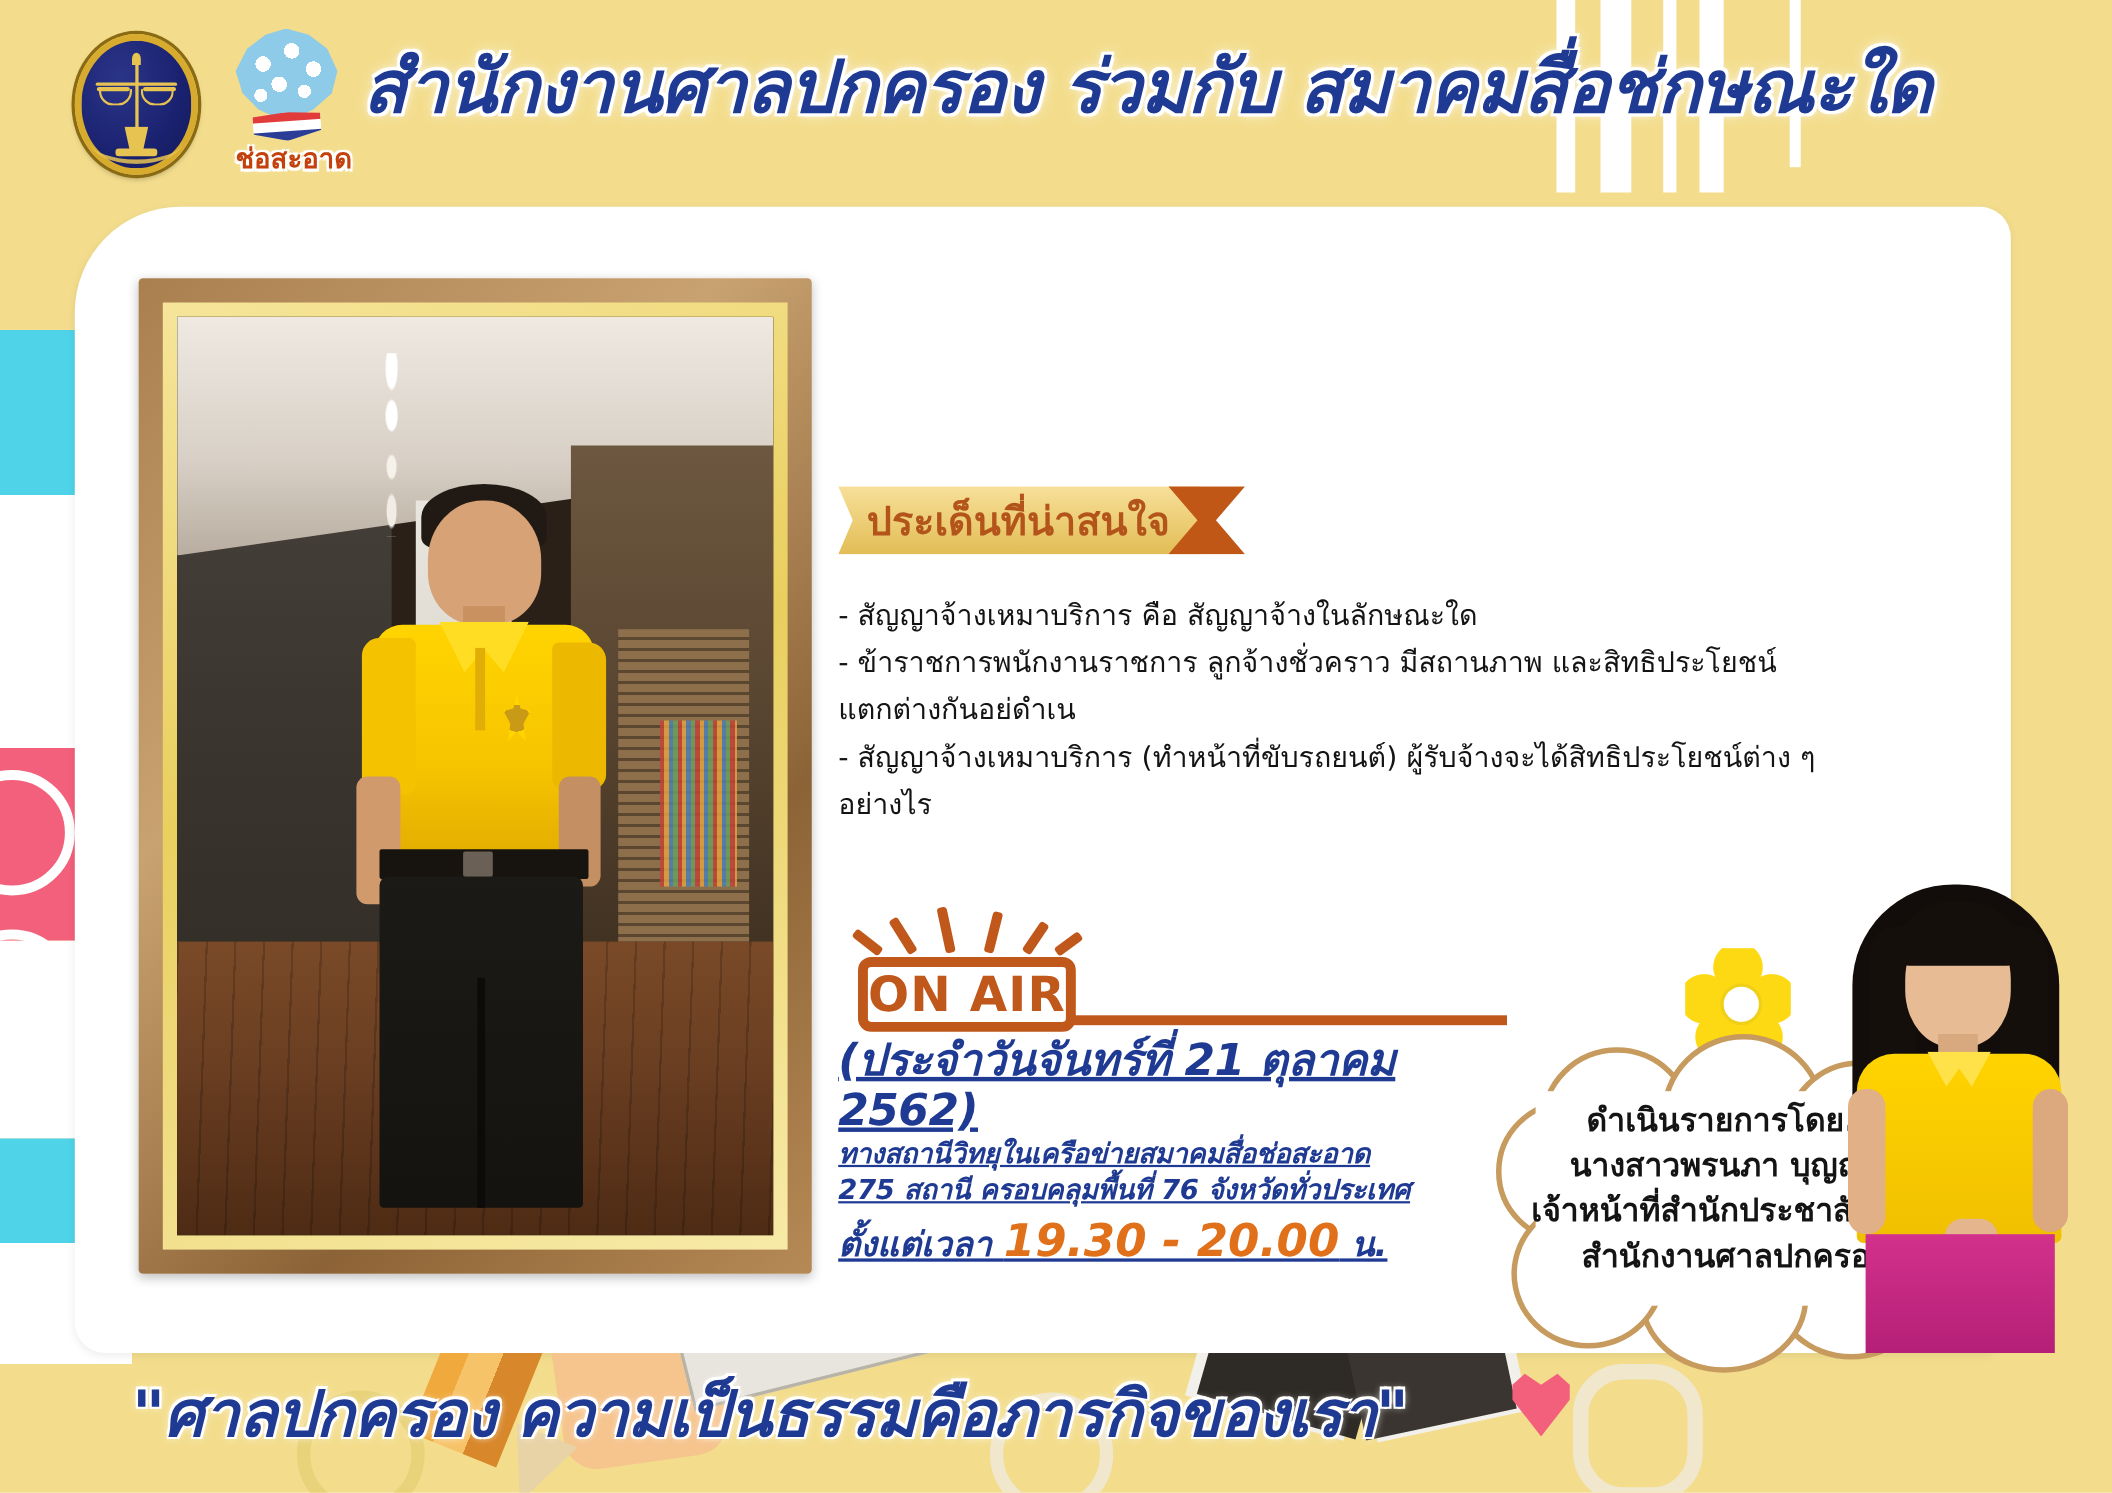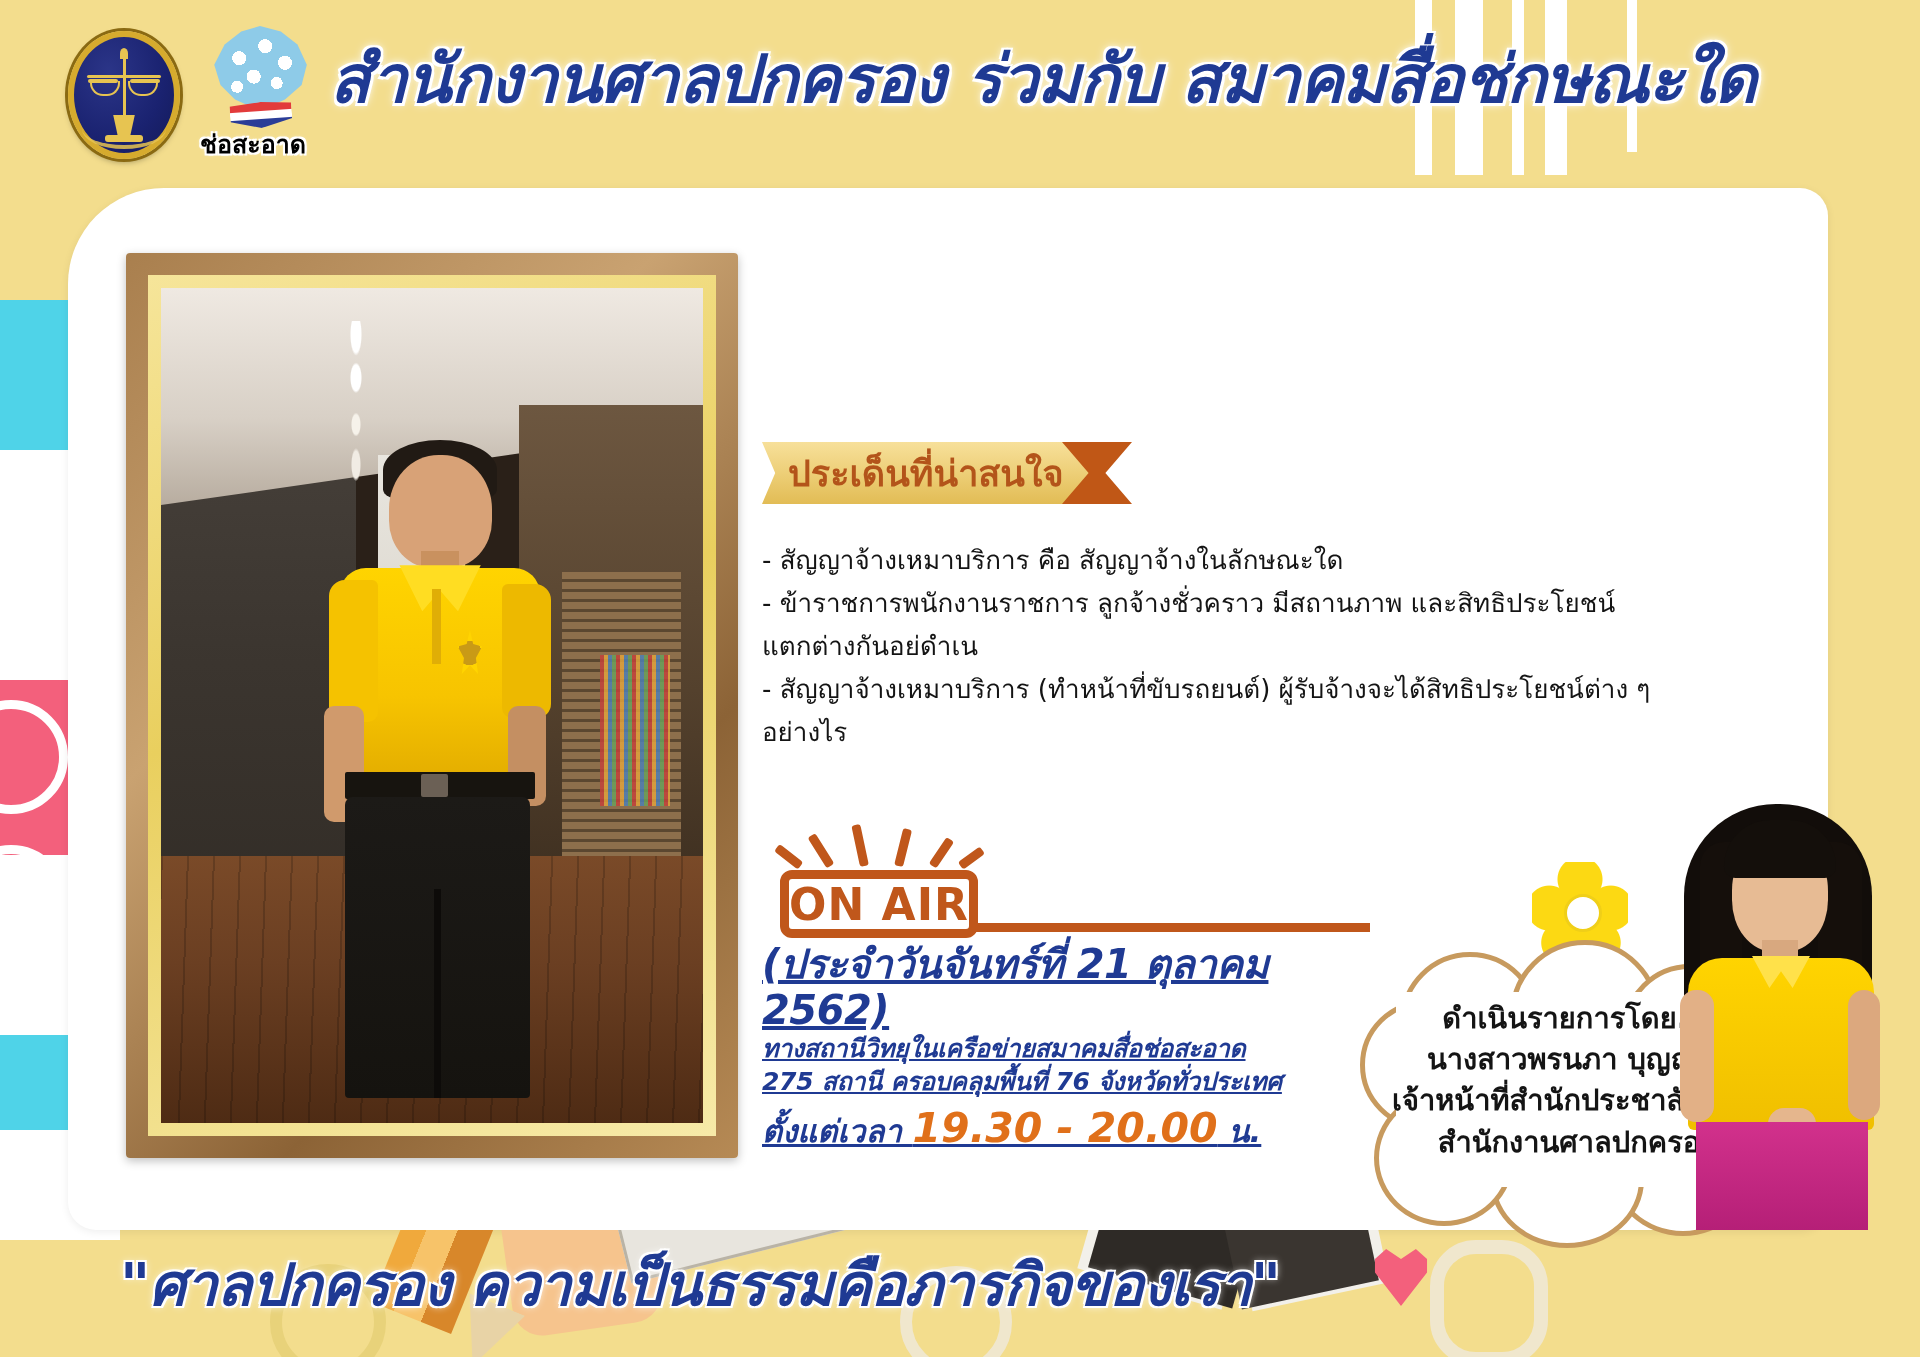--- a/index.html
+++ b/index.html
@@ -63,22 +63,22 @@
                #8ecbe8;
     clip-path:polygon(50% 0,70% 6%,86% 20%,95% 42%,90% 64%,74% 80%,58% 88%,42% 88%,26% 80%,12% 64%,6% 42%,16% 20%,32% 6%);
     filter:drop-shadow(0 0 3px #ffffff) drop-shadow(0 0 2px #ffffff);
   }
   .logo2 .ribbon{position:absolute;left:30px;top:76px;width:62px;height:26px;
     background:linear-gradient(180deg,#e23b3b 0 33%,#ffffff 33% 66%,#2b3d97 66% 100%);
     clip-path:polygon(0 10%,50% 0,100% 10%,100% 70%,50% 100%,0 70%);
     transform:rotate(-4deg);
     filter:drop-shadow(0 0 2px #fff);
   }
-  .logo2 .word{position:absolute;left:0;top:98px;width:120px;text-align:left;
-    font-size:25px;font-weight:bold;color:#000000;
+  .logo2 .word{position:absolute;left:0;top:98px;width:120px;text-align:right;
+    font-size:25px;font-weight:bold;color:#c2410c;
     text-shadow:-2px -2px 0 #fff,2px -2px 0 #fff,-2px 2px 0 #fff,2px 2px 0 #fff,0 0 5px #fff;}
 
   .header-title{
     position:absolute;left:330px;top:40px;width:1090px;
     font-size:66px;font-weight:bold;line-height:1.22;color:#1f3a93;white-space:nowrap;
     text-shadow:-2.5px -2.5px 0 #fff,2.5px -2.5px 0 #fff,-2.5px 2.5px 0 #fff,2.5px 2.5px 0 #fff,
                  0 0 7px #ffffff,0 0 12px #ffffff;
     font-style:italic;letter-spacing:-1px;
   }
 

